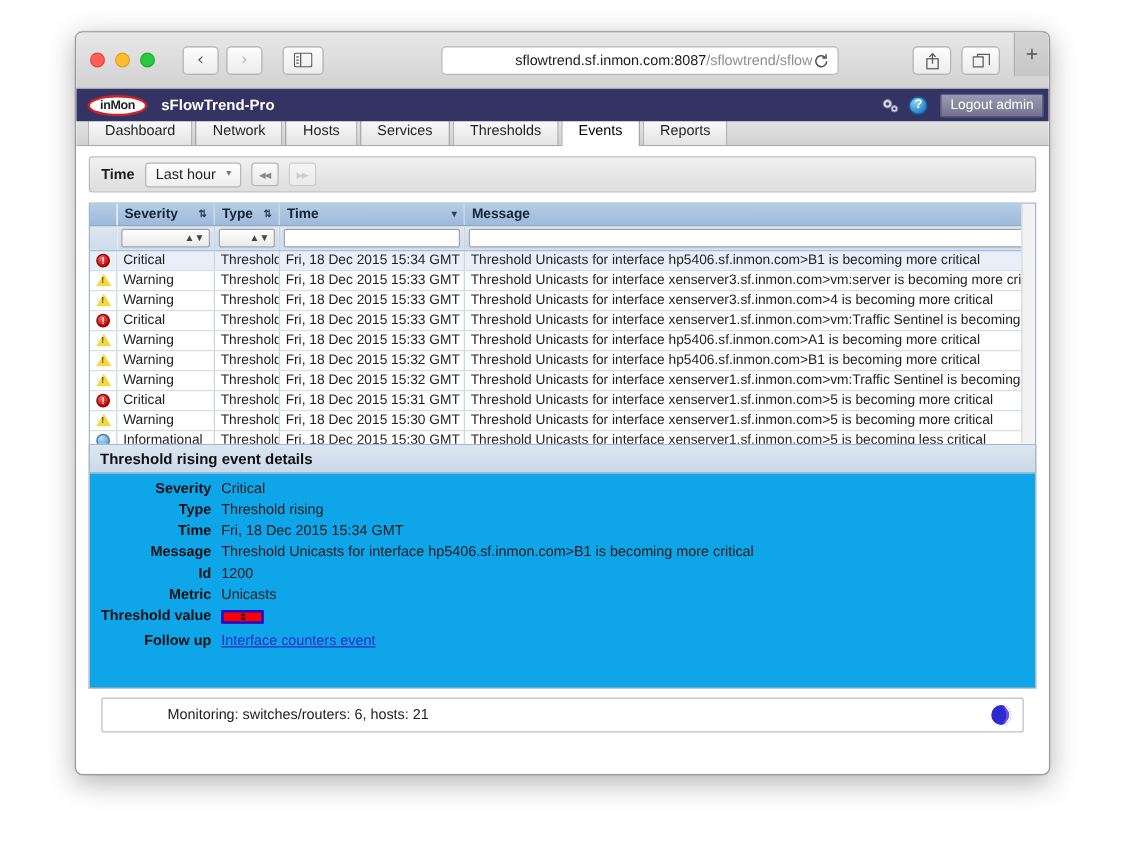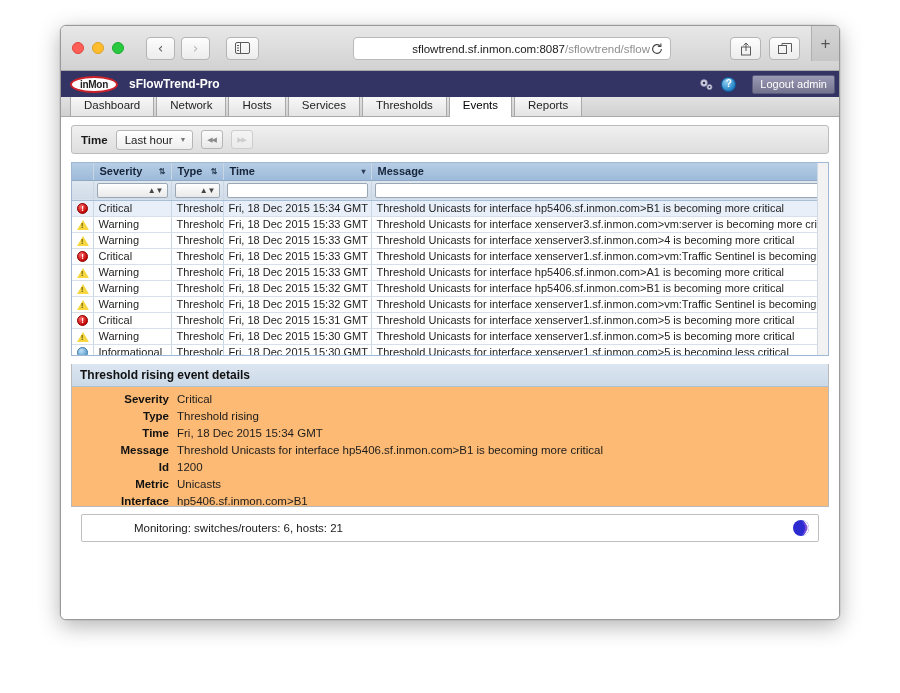--- a/index.html
+++ b/index.html
@@ -152,21 +152,21 @@
     display: flex; align-items: center; justify-content: center;
     line-height: 1;
   }
   .logout-btn {
     background: linear-gradient(to bottom, #9a9ab4, #73738f);
     border: 1px solid #5a5a7a;
     border-radius: 2px;
     color: #ffffff;
     font-size: 11px;
     padding: 2px 7px 3px;
-    margin-left: 10px;
+    margin-left: 4px;
   }
 
   .tabbar {
     height: 20px;
     background: linear-gradient(to bottom, #e2e2e2, #d0d0d0);
     border-bottom: 1px solid #a9a9a9;
     display: flex;
     align-items: flex-end;
     padding-left: 9px;
   }
@@ -341,26 +341,26 @@
   .table-scrollbar {
     position: absolute;
     right: 0; top: 0; bottom: 0;
     width: 11px;
     background: #f2f2f2;
     border-left: 1px solid #cfd9e4;
   }
 
   
   .details-panel {
-    margin-top: 8px;
+    margin-top: 0;
     border: 1px solid #b9b9b9;
     border-top: none;
-    background: #fdba74;
+    background: #0ea5e9;
     flex: 0 0 auto;
-    height: 143px;
+    height: 195px;
     overflow: hidden;
   }
   .details-title {
     background: linear-gradient(to bottom, #dce6f1, #cbd9e8);
     border-bottom: 1px solid #aebfd2;
     font-size: 12px;
     font-weight: bold;
     color: #111;
     padding: 4px 8px 4px 8px;
   }
@@ -671,24 +671,20 @@
           </div>
           <div class="detail-row">
             <div class="detail-label">Id</div>
             <div class="detail-value">1200</div>
           </div>
           <div class="detail-row">
             <div class="detail-label">Metric</div>
             <div class="detail-value">Unicasts</div>
           </div>
           <div class="detail-row">
-            <div class="detail-label">Interface</div>
-            <div class="detail-value">hp5406.sf.inmon.com&gt;B1</div>
-          </div>
-          <div class="detail-row">
             <div class="detail-label">Threshold value</div>
             <div class="detail-value">
               <span class="threshold-gauge"></span>
             </div>
           </div>
           <div class="detail-row">
             <div class="detail-label">Follow up</div>
             <div class="detail-value link">Interface counters event</div>
           </div>
 

